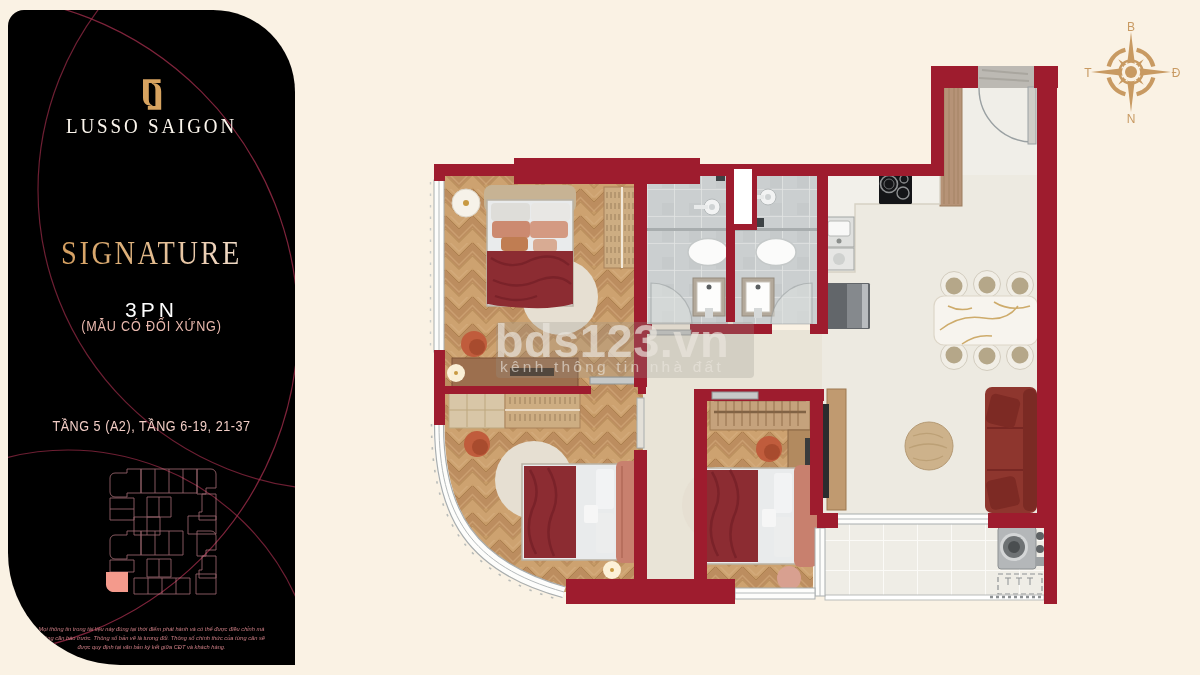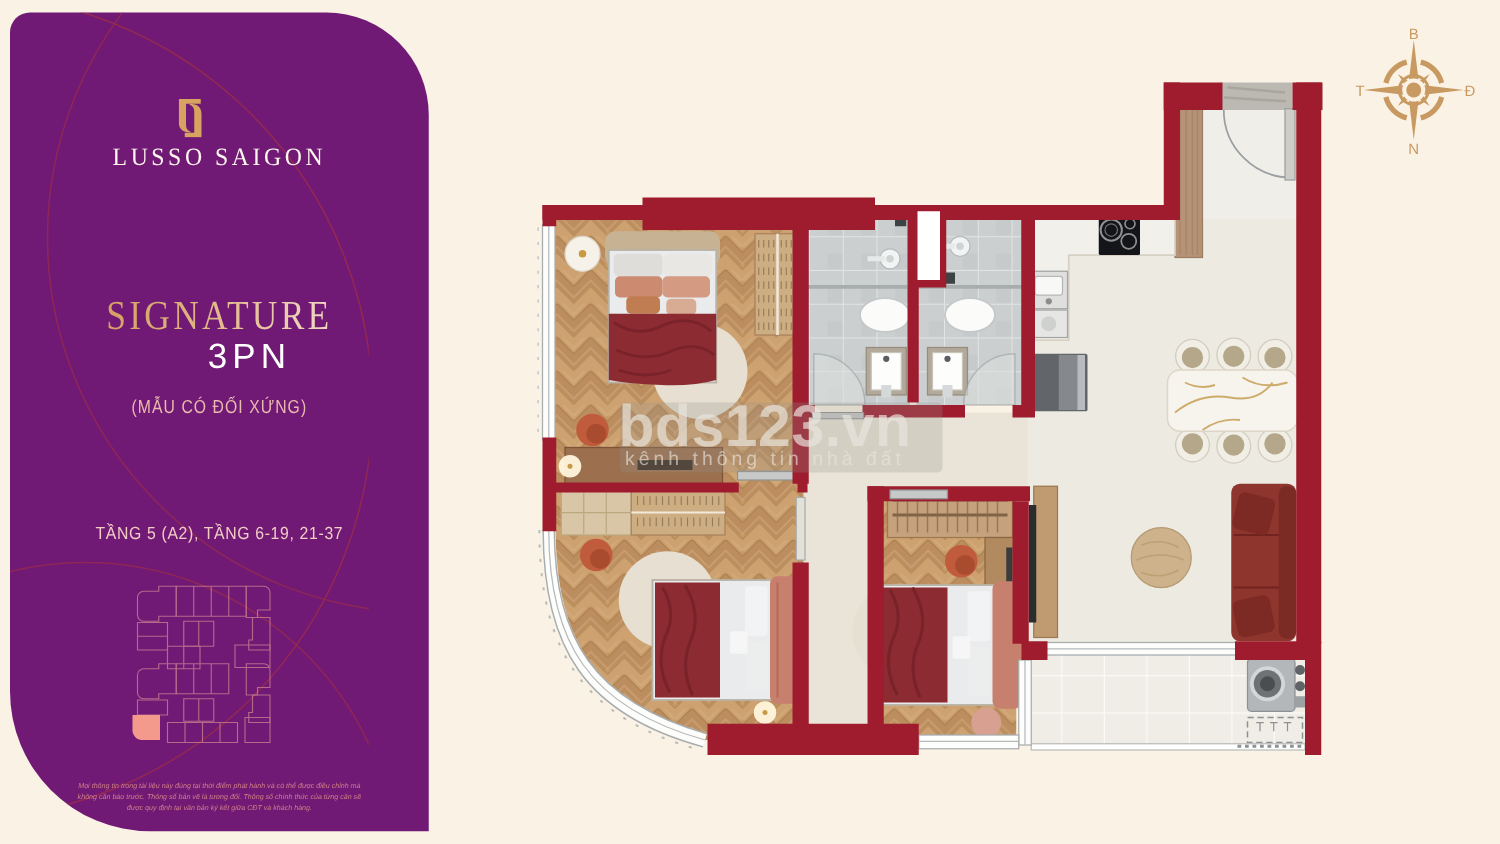--- a/index.html
+++ b/index.html
@@ -1,18 +1,18 @@
 <!DOCTYPE html>
 <html><head>
 <meta charset="utf-8">
 <style>
   html,body{margin:0;padding:0;}
   body{width:1200px;height:675px;background:#faf2e4;position:relative;overflow:hidden;
        font-family:"Liberation Sans", sans-serif;}
-  .panel{position:absolute;left:8px;top:10px;width:335px;height:655px;background:#701a75;
+  .panel{position:absolute;left:8px;top:10px;width:287px;height:655px;background:#000000;
          border-radius:16px 82px 0 112px;overflow:hidden;}
   .ptxt{position:absolute;width:100%;text-align:center;color:#fff;}
 </style>
 </head>
 <body>
 
 <div class="panel">
 
   <svg width="287" height="655" style="position:absolute;left:0;top:0" viewBox="0 0 287 655">
     <circle cx="-40" cy="315" r="330" fill="none" stroke="#9c2c49" stroke-width="1.2" opacity="0.8"></circle>
@@ -24,21 +24,21 @@
     <path d="M0,0.2 H17.6 V3.9 H5.8 V20.6 C5.8,23.8 7,25.5 9.5,26.3 L9.4,27 C3,27 0,24 0,18.6 Z" fill="#d7a360"></path>
     <path d="M18.2,30.8 H4.8 V27.1 H12.4 V10.4 C12.4,7.2 11.2,5.5 8.7,4.7 L8.8,4 C15.2,4 18.2,7 18.2,12.4 Z" fill="#d7a360"></path>
   </svg>
 
   <div class="ptxt" style="top:105px;font-family:'Liberation Serif',serif;font-size:20px;letter-spacing:3px;color:#fdf7ee;transform:scaleX(0.95);">LUSSO&nbsp;SAIGON</div>
 
   <div class="ptxt" style="top:225px;font-family:'Liberation Serif',serif;font-size:33px;letter-spacing:3px;transform:scaleX(0.86);
       background:linear-gradient(90deg,#d09552 0%,#ddb07a 40%,#eed2ba 75%,#f6ead9 100%);
       -webkit-background-clip:text;background-clip:text;color:transparent;">SIGNATURE</div>
 
-  <div class="ptxt" style="top:259px;font-size:28px;letter-spacing:4px;color:#ffffff;margin-left:24px;">3PN</div>
+  <div class="ptxt" style="top:288px;font-size:21px;letter-spacing:4px;color:#ffffff;">3PN</div>
 
   <div class="ptxt" style="top:307px;font-size:15px;letter-spacing:1px;color:#eab9ae;transform:scaleX(0.84);">(MẪU CÓ ĐỐI XỨNG)</div>
 
   <div class="ptxt" style="top:408px;font-size:14px;letter-spacing:0.6px;color:#f2cdc5;transform:scaleX(0.90);">TẦNG 5 (A2), TẦNG 6-19, 21-37</div>
 
   <svg width="120" height="140" viewBox="0 0 120 140" style="position:absolute;left:92px;top:450px">
     <g fill="none" stroke="#d38b95" stroke-width="0.9" opacity="0.7">
       <path d="M10,18 a5,5 0 0 1 5,-5 h12 v-4 h14 v4 v20 h-14 v4 h-12 a5,5 0 0 1 -5,-5 z"></path>
       <path d="M41,9 h56 v24 h-56 z M55,9 v24 M69,9 v24 M83,9 v24"></path>
       <path d="M97,9 h14 a5,5 0 0 1 5,5 v14 h-10 v6 h-9 z"></path>

